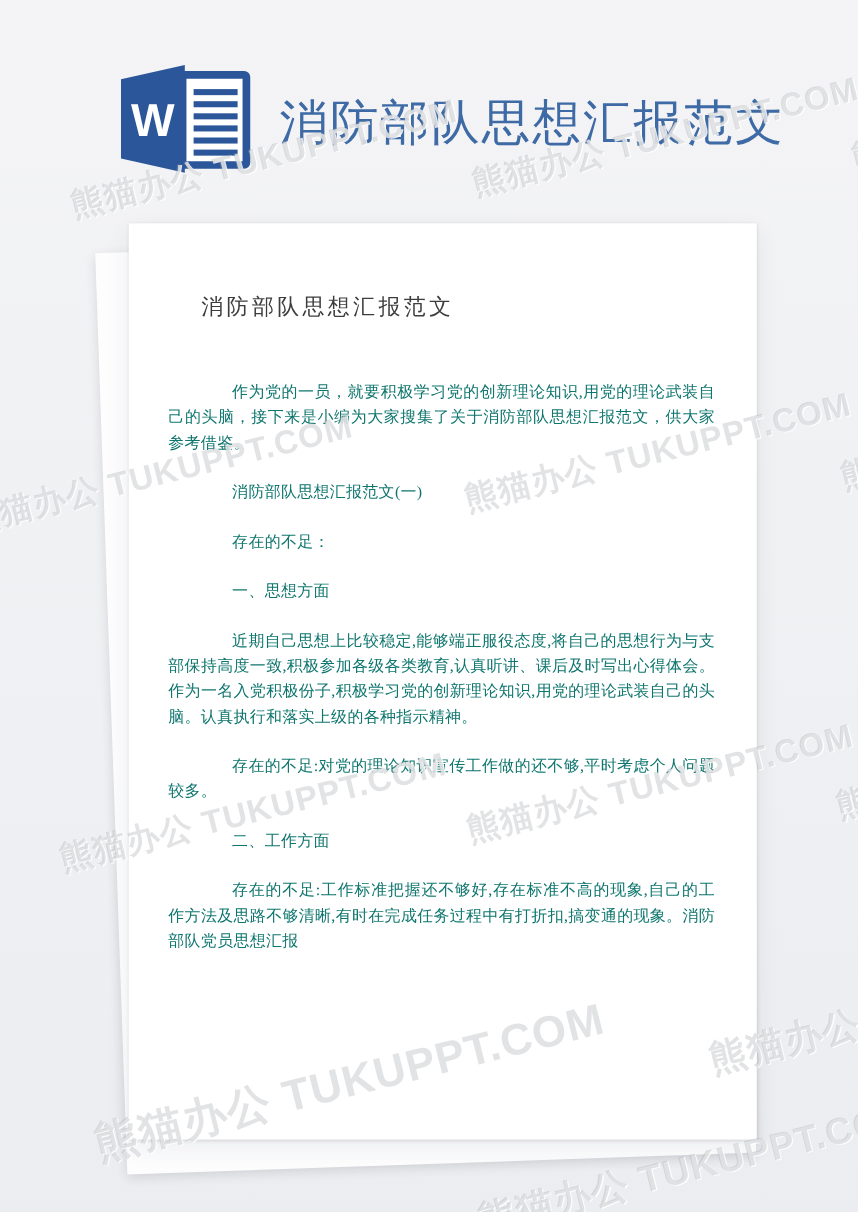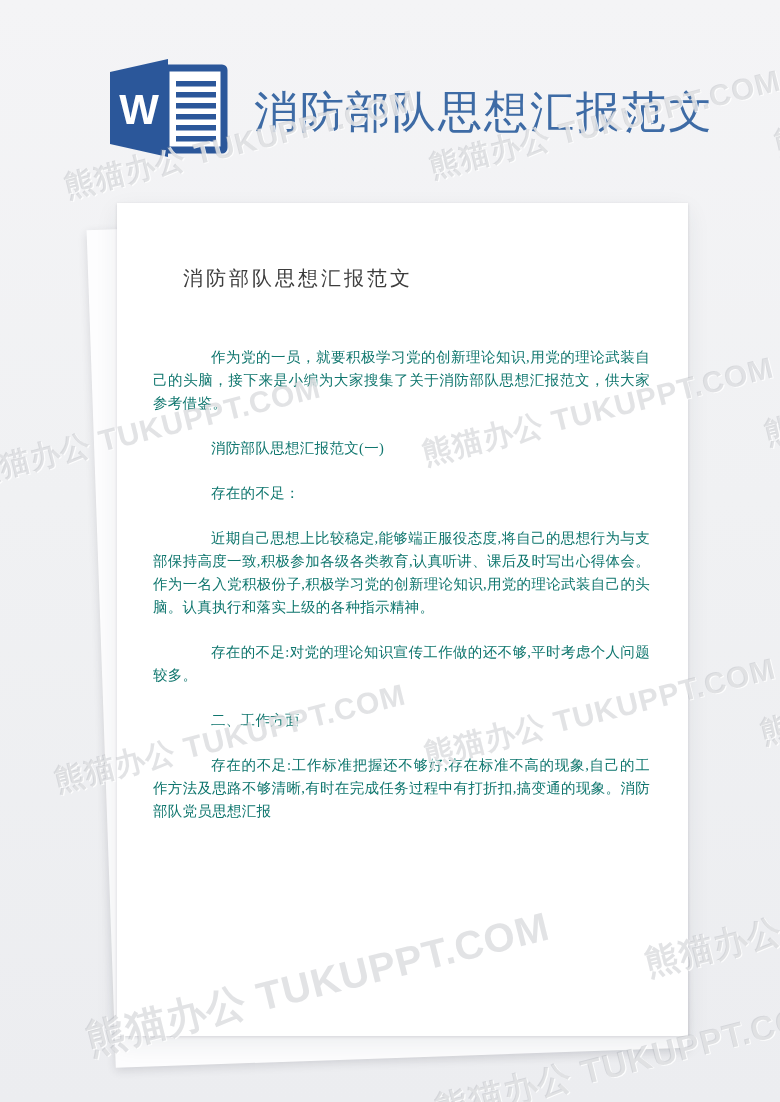--- a/index.html
+++ b/index.html
@@ -66,20 +66,21 @@
 
   <div class="page-stack">
     <div class="page-behind"></div>
 
     <article class="page">
       <h2 class="doc-title">消防部队思想汇报范文</h2>
       <div class="doc-body">
           <p class="doc-para">作为党的一员，就要积极学习党的创新理论知识,用党的理论武装自己的头脑，接下来是小编为大家搜集了关于消防部队思想汇报范文，供大家参考借鉴。</p>
           <p class="doc-para">消防部队思想汇报范文(一)</p>
           <p class="doc-para">存在的不足：</p>
+          <p class="doc-para">一、思想方面</p>
           <p class="doc-para">近期自己思想上比较稳定,能够端正服役态度,将自己的思想行为与支部保持高度一致,积极参加各级各类教育,认真听讲、课后及时写出心得体会。作为一名入党积极份子,积极学习党的创新理论知识,用党的理论武装自己的头脑。认真执行和落实上级的各种指示精神。</p>
           <p class="doc-para">存在的不足:对党的理论知识宣传工作做的还不够,平时考虑个人问题较多。</p>
           <p class="doc-para">二、工作方面</p>
           <p class="doc-para">存在的不足:工作标准把握还不够好,存在标准不高的现象,自己的工作方法及思路不够清晰,有时在完成任务过程中有打折扣,搞变通的现象。消防部队党员思想汇报</p>
         </div>
     </article>
   </div>
 
   <header class="header">
     <div class="word-icon">

